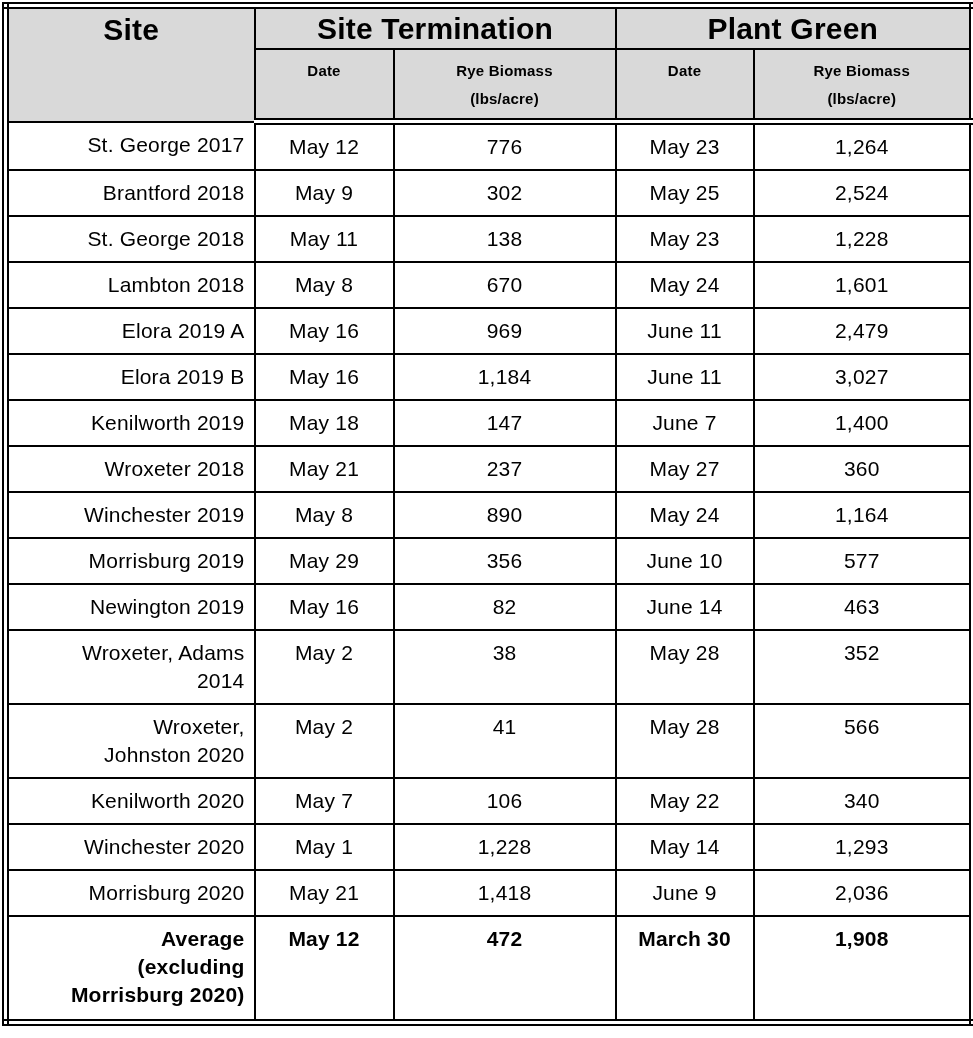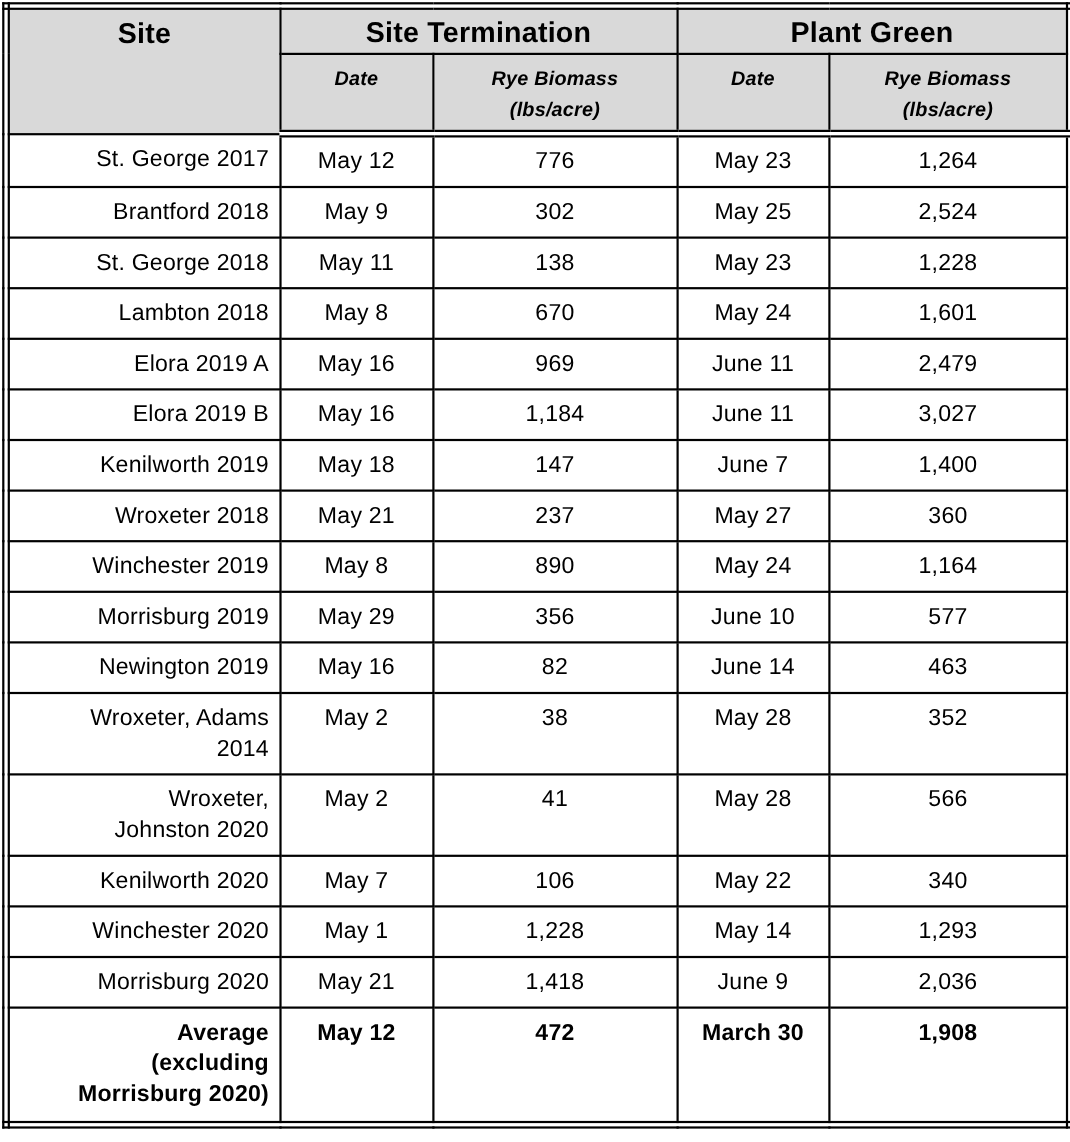--- a/index.html
+++ b/index.html
@@ -26,29 +26,28 @@
     border: 2px solid #000000;
     box-sizing: border-box;
     overflow: hidden;
   }
   thead th {
     background: #d9d9d9;
     font-weight: bold;
     vertical-align: top;
     text-align: center;
     padding: 6px 6px 5px 6px;
-    font-size: 26px;
+    font-size: 30px;
     line-height: 28px;
     letter-spacing: 0.2px;
   }
   thead tr.group-row th { height: 40px; }
   thead th.site-head { vertical-align: top; padding-top: 7px; }
   thead tr.sub-row th {
-    font-style: italic;
-    font-size: 18px;
+    font-size: 15px;
     white-space: pre-line;
     border-bottom: 7px double #000000;
     padding-top: 7px;
     height: 72px;
   }
   tbody td {
     font-size: 21px;
     line-height: 28px;
     vertical-align: top;
     text-align: center;

